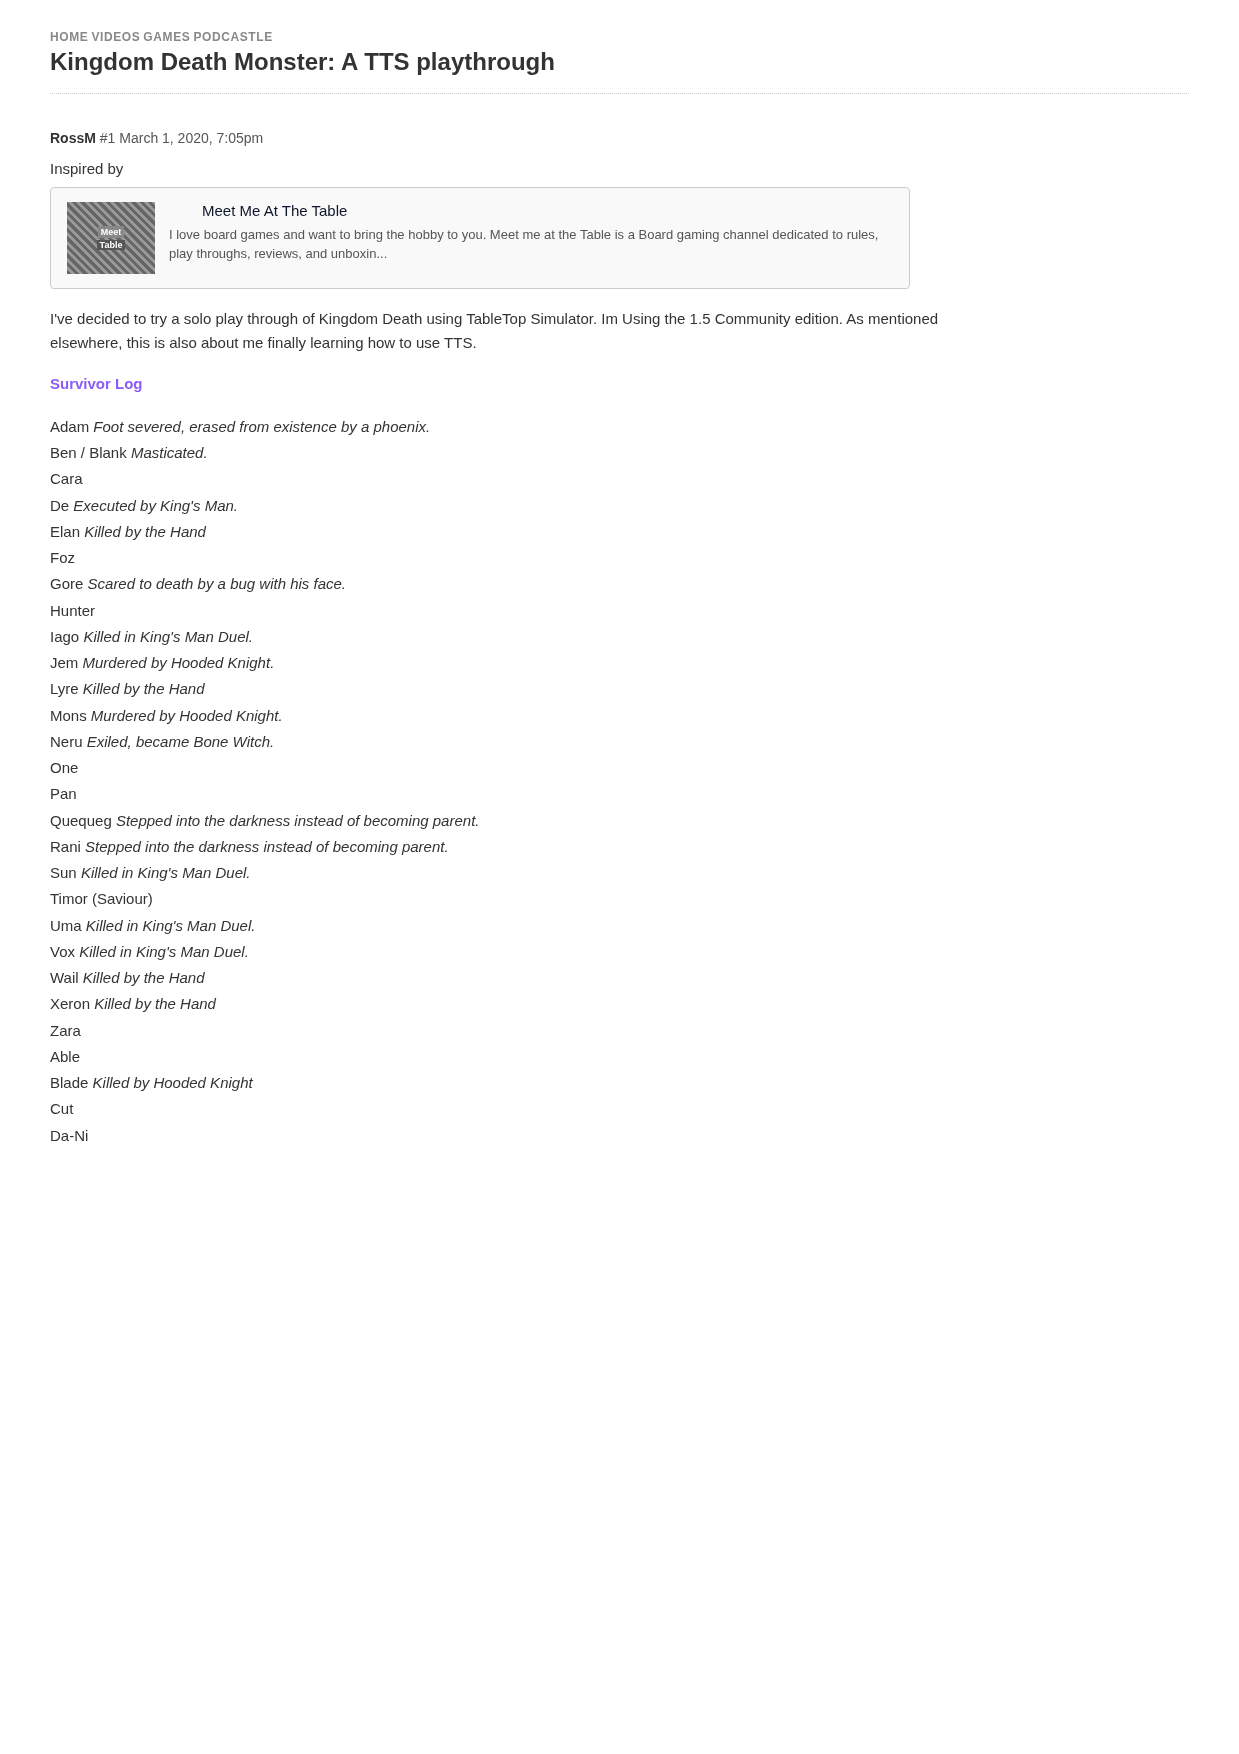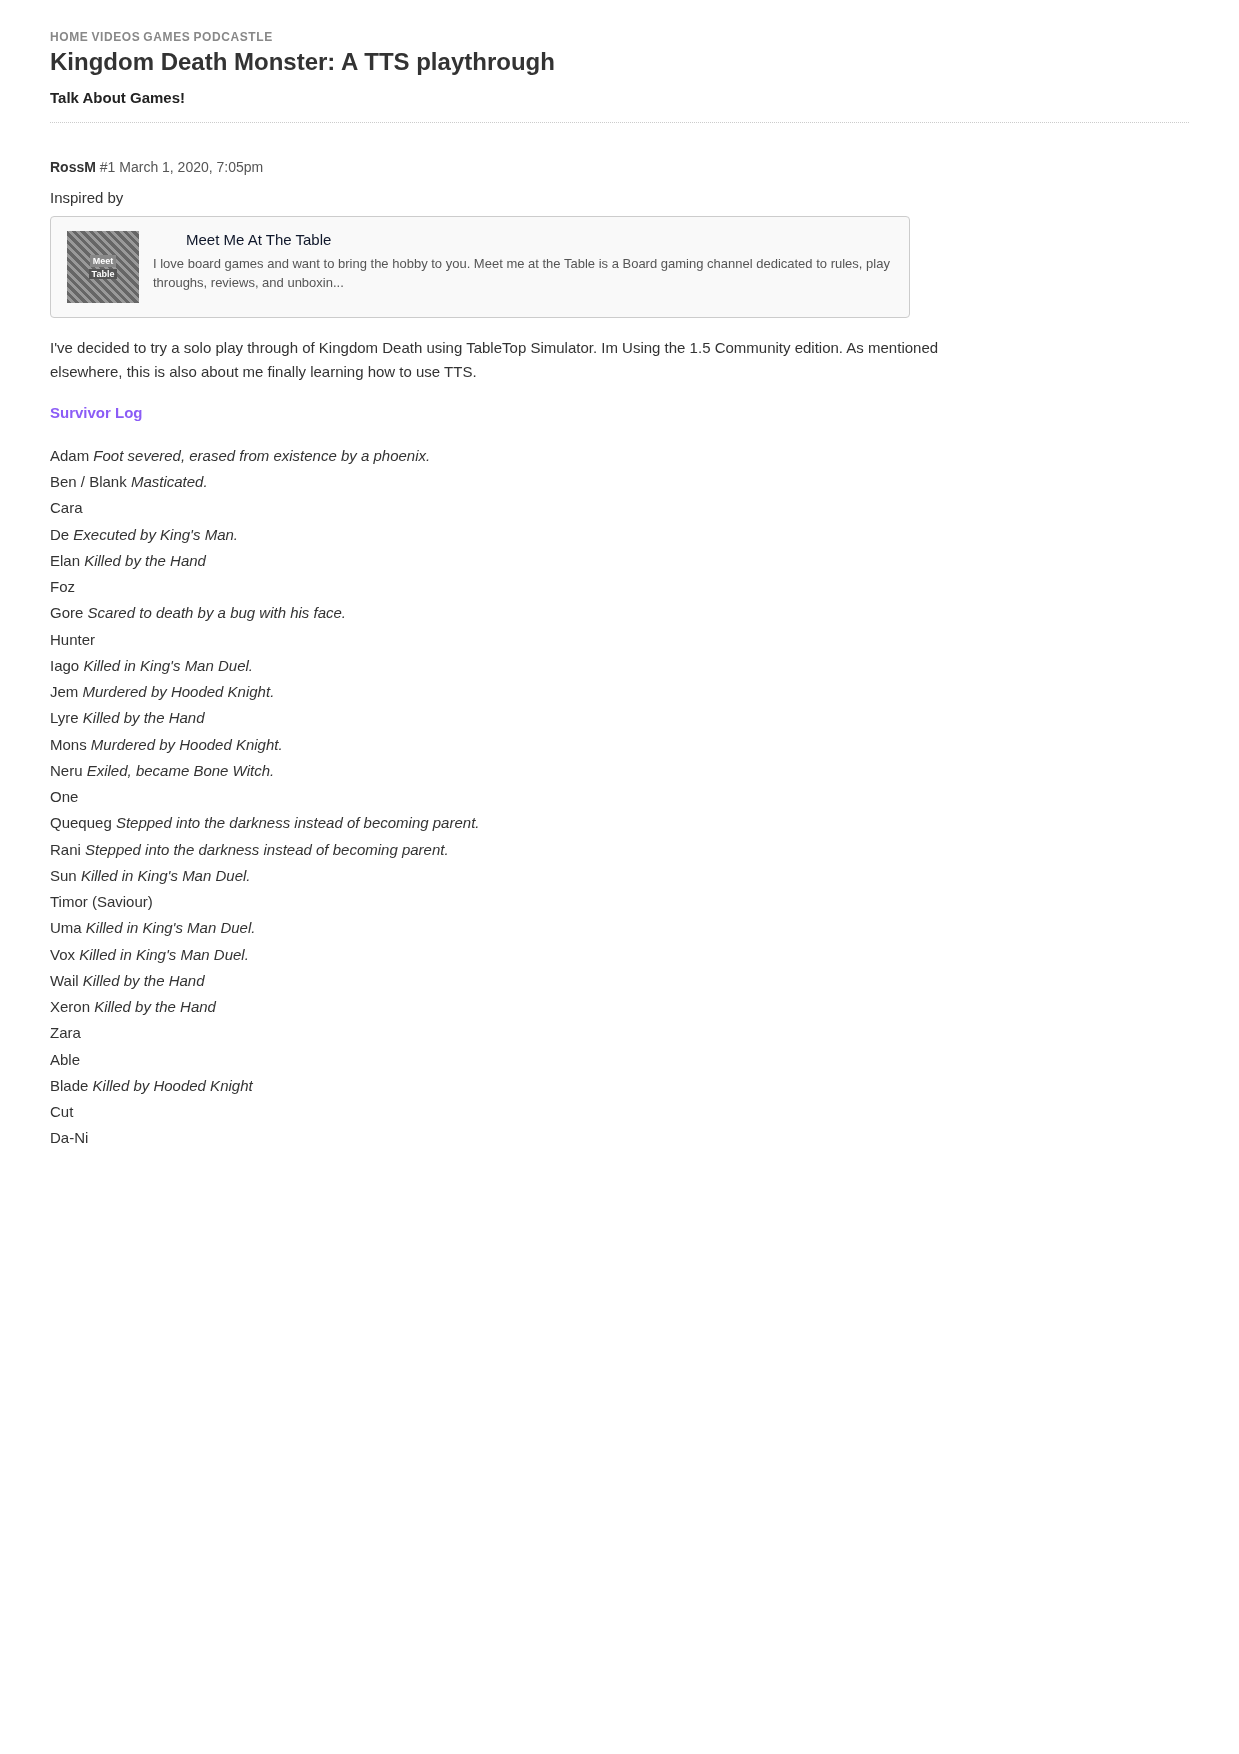--- a/index.html
+++ b/index.html
@@ -92,21 +92,21 @@
       padding: 14px 16px;
       display: flex;
       align-items: flex-start;
       gap: 14px;
       margin-bottom: 18px;
       background: #f9f9f9;
       max-width: 860px;
     }
 
     .link-card-thumbnail {
-      width: 72px;
+      width: 88px;
       height: 72px;
       flex-shrink: 0;
       background: #888888;
       position: relative;
       overflow: hidden;
     }
 
     .link-card-thumb-inner {
       width: 100%;
       height: 100%;
@@ -200,21 +200,20 @@
 
   <nav class="nav-bar">
     <span class="nav-item">HOME</span>
     <span class="nav-item">VIDEOS</span>
     <span class="nav-item">GAMES</span>
     <span class="nav-item">PODCASTLE</span>
   </nav>
 
   <h1 class="page-title">Kingdom Death Monster: A TTS playthrough</h1>
 
-  <div class="sub-heading">Talk About Games!</div>
 
   <hr class="divider">
 
   <div class="post-meta">
     <span class="author">RossM</span>
     <span class="post-number"> </span>
     <span>#1</span>
     <span>  </span>
     <span>March 1, 2020, 7:05pm</span>
   </div>
@@ -245,20 +244,21 @@
       <span class="survivor-entry"><span class="survivor-name">Elan</span> <span class="survivor-fate">Killed by the Hand</span></span>
       <span class="survivor-entry"><span class="survivor-name">Foz</span></span>
       <span class="survivor-entry"><span class="survivor-name">Gore</span> <span class="survivor-fate">Scared to death by a bug with his face.</span></span>
       <span class="survivor-entry"><span class="survivor-name">Hunter</span></span>
       <span class="survivor-entry"><span class="survivor-name">Iago</span> <span class="survivor-fate">Killed in King's Man Duel.</span></span>
       <span class="survivor-entry"><span class="survivor-name">Jem</span> <span class="survivor-fate">Murdered by Hooded Knight.</span></span>
       <span class="survivor-entry"><span class="survivor-name">Lyre</span> <span class="survivor-fate">Killed by the Hand</span></span>
       <span class="survivor-entry"><span class="survivor-name">Mons</span> <span class="survivor-fate">Murdered by Hooded Knight.</span></span>
       <span class="survivor-entry"><span class="survivor-name">Neru</span> <span class="survivor-fate">Exiled, became Bone Witch.</span></span>
       <span class="survivor-entry"><span class="survivor-name">One</span></span>
+      <span class="survivor-entry"><span class="survivor-name">Pan</span></span>
       <span class="survivor-entry"><span class="survivor-name">Quequeg</span> <span class="survivor-fate">Stepped into the darkness instead of becoming parent.</span></span>
       <span class="survivor-entry"><span class="survivor-name">Rani</span> <span class="survivor-fate">Stepped into the darkness instead of becoming parent.</span></span>
       <span class="survivor-entry"><span class="survivor-name">Sun</span> <span class="survivor-fate">Killed in King's Man Duel.</span></span>
       <span class="survivor-entry"><span class="survivor-name">Timor (Saviour)</span></span>
       <span class="survivor-entry"><span class="survivor-name">Uma</span> <span class="survivor-fate">Killed in King's Man Duel.</span></span>
       <span class="survivor-entry"><span class="survivor-name">Vox</span> <span class="survivor-fate">Killed in King's Man Duel.</span></span>
       <span class="survivor-entry"><span class="survivor-name">Wail</span> <span class="survivor-fate">Killed by the Hand</span></span>
       <span class="survivor-entry"><span class="survivor-name">Xeron</span> <span class="survivor-fate">Killed by the Hand</span></span>
       <span class="survivor-entry"><span class="survivor-name">Zara</span></span>
       <span class="survivor-entry"><span class="survivor-name">Able</span></span>

